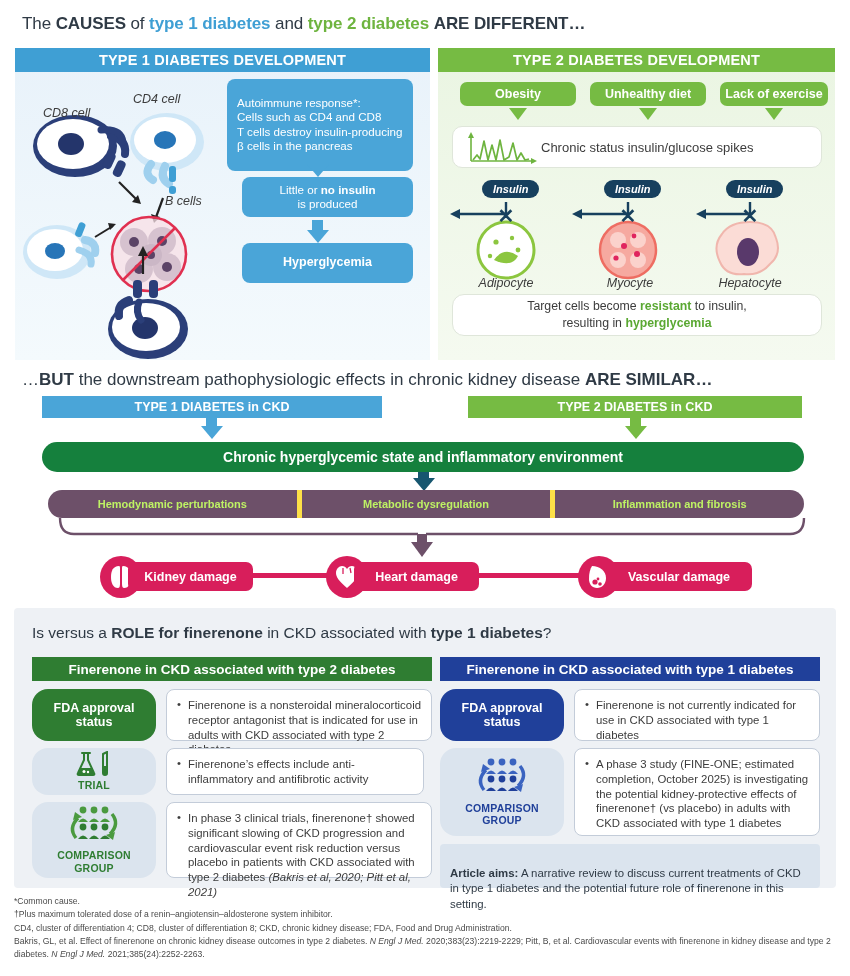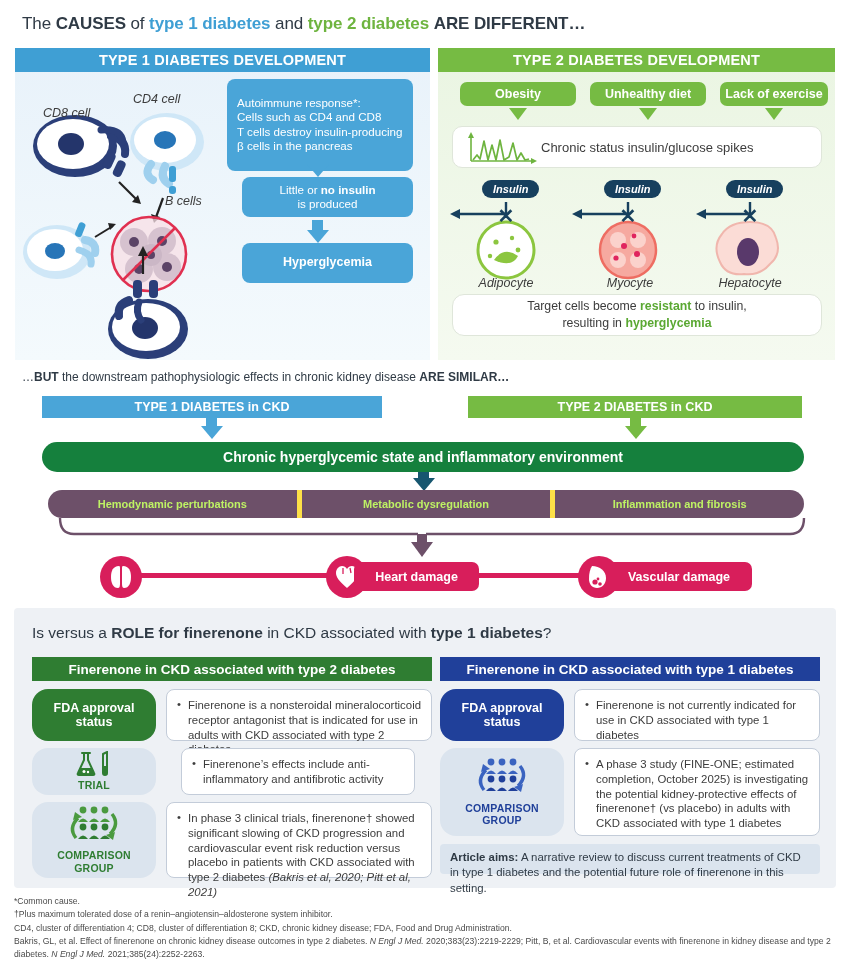--- a/index.html
+++ b/index.html
@@ -78,21 +78,21 @@
   .cell-caption { position:absolute; font-style:italic; font-size:12.5px; color:#3c3c3c; text-align:center; }
   .resist-box {
     position:absolute; left:14px; top:246px; width:370px; height:42px;
     background:#fff; border:1px solid #dfe6da; border-radius:12px;
     display:flex; flex-direction:column; align-items:center; justify-content:center;
     font-size:12.3px; line-height:1.35; text-align:center; color:#3c3c3c;
   }
   .resist-box b { color:#5aa832; font-weight:bold; }
 
   
-  .subhead { position:absolute; left:22px; top:370px; font-size:12px; color:#2f3a45; }
+  .subhead { position:absolute; left:22px; top:370px; font-size:17px; color:#2f3a45; }
   .subhead b { font-weight:bold; }
 
   .ckdbar { position:absolute; top:396px; height:22px; color:#fff;
       font-weight:bold; font-size:12.5px; display:flex; align-items:center; justify-content:center; }
   .ckdbar.b1 { left:42px; width:340px; background:#4aa5d8; }
   .ckdbar.b2 { left:468px; width:334px; background:#76bb43; }
 
   .darkbar {
     position:absolute; left:42px; top:442px; width:762px; height:30px;
     background:#15803d; border-radius:15px; color:#fff; font-weight:bold;
@@ -149,23 +149,23 @@
 
   .txtcard {
     position:absolute; background:#fff; border:1px solid #c3ccd9; border-radius:8px;
     font-size:11.4px; line-height:1.3; color:#3c3c3c; padding:8px 10px 8px 10px;
   }
   .txtcard ul { list-style:none; }
   .txtcard li { position:relative; padding-left:11px; }
   .txtcard li:before { content:"\2022"; position:absolute; left:0; top:-1px; }
   .txtcard i { font-style:italic; }
   .aims {
-    position:absolute; left:426px; top:236px; width:380px; height:30px;
+    position:absolute; left:426px; top:236px; width:380px; height:42px;
     background:#dbe4ee; border-radius:4px; font-size:11.4px; line-height:1.35;
-    color:#2f3a45; padding:6px 10px;
+    color:#2f3a45; padding:22px 10px;
   }
   .aims b { font-weight:bold; }
 
   
   .footnotes { position:absolute; left:14px; top:895px; width:824px;
       font-size:8.6px; line-height:1.55; color:#4a4a4a; }
   .footnotes i { font-style:italic; }
 </style>
 </head>
 <body>
@@ -378,20 +378,21 @@
 
   <div class="pinkline" style="left:110px; width:500px"></div>
 
   <div class="pinkcircle" style="left:100px">
     <svg width="24" height="26" viewBox="0 0 24 26">
       <path d="M10 2 C4 2 2 7 2 13 C2 19 4 24 9 24 C11 24 11 21 11 18 L11 5 C11 3 11 2 10 2Z" fill="#fff"></path>
       <path d="M14 2 C20 2 22 7 22 13 C22 19 20 24 15 24 C13 24 13 21 13 18 L13 5 C13 3 13 2 14 2Z" fill="#fff"></path>
       <line x1="12" y1="1" x2="12" y2="25" stroke="#d81e5b" stroke-width="1.4"></line>
     </svg>
   </div>
+  <div class="pinkchip" style="left:128px; width:125px">Kidney damage</div>
 
   <div class="pinkcircle" style="left:326px">
     <svg width="26" height="26" viewBox="0 0 26 26">
       <path d="M13 24 C5 17 2 13 2 9 C2 5 5 2 8 2 C10 2 12 3 13 5 C14 3 16 2 18 2 C21 2 24 5 24 9 C24 13 21 17 13 24Z" fill="#fff"></path>
       <path d="M9 4 L9 10 M16 4 L17 9" stroke="#d81e5b" stroke-width="1.3" fill="none"></path>
     </svg>
   </div>
   <div class="pinkchip" style="left:354px; width:125px">Heart damage</div>
 
   <div class="pinkcircle" style="left:578px">
@@ -427,21 +428,21 @@
         <path d="M10 2 L10 9 L4 22 Q3 24 5 24 L19 24 Q21 24 20 22 L14 9 L14 2Z" fill="none" stroke="#2f7d32" stroke-width="2"></path>
         <path d="M6.5 17 L18 17 L20 22 Q21 24 19 24 L5 24 Q3 24 4 22Z" fill="#2f7d32"></path>
         <circle cx="10" cy="20.5" r="1.5" fill="#fff"></circle>
           <circle cx="14" cy="21" r="1.2" fill="#fff"></circle>
         <line x1="8" y1="2" x2="16" y2="2" stroke="#2f7d32" stroke-width="2" stroke-linecap="round"></line>
         <path d="M29 3 L33 1 L33 22 Q33 24 31 24 Q29 24 29 22Z" fill="none" stroke="#2f7d32" stroke-width="2"></path>
         <rect x="29" y="15" width="4.2" height="9" fill="#2f7d32"></rect>
       </svg>
       <div class="cap cap-green" style="margin-top:2px">TRIAL</div>
     </div>
-    <div class="txtcard" style="left:167px; top:140px; width:234px; height:47px">
+    <div class="txtcard" style="left:152px; top:140px; width:258px; height:47px">
       <ul>
           <li>Finerenone’s effects include anti-inflammatory and antifibrotic activity</li>
         </ul>
     </div>
 
     <div class="icontile pale" style="left:18px; top:194px; width:124px; height:76px">
       <svg width="64" height="40" viewBox="0 0 64 40">
         <g fill="#4a9a3f">
           <circle cx="21" cy="4" r="3.4"></circle>
             <circle cx="32" cy="4" r="3.4"></circle>

